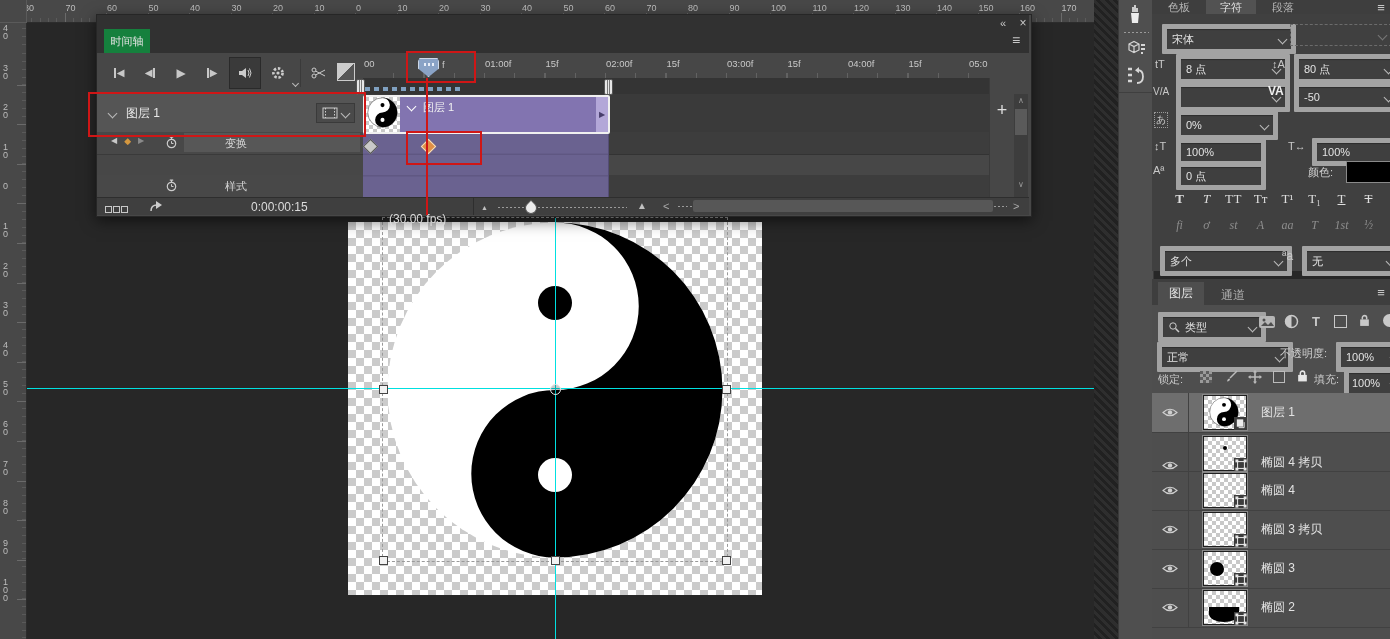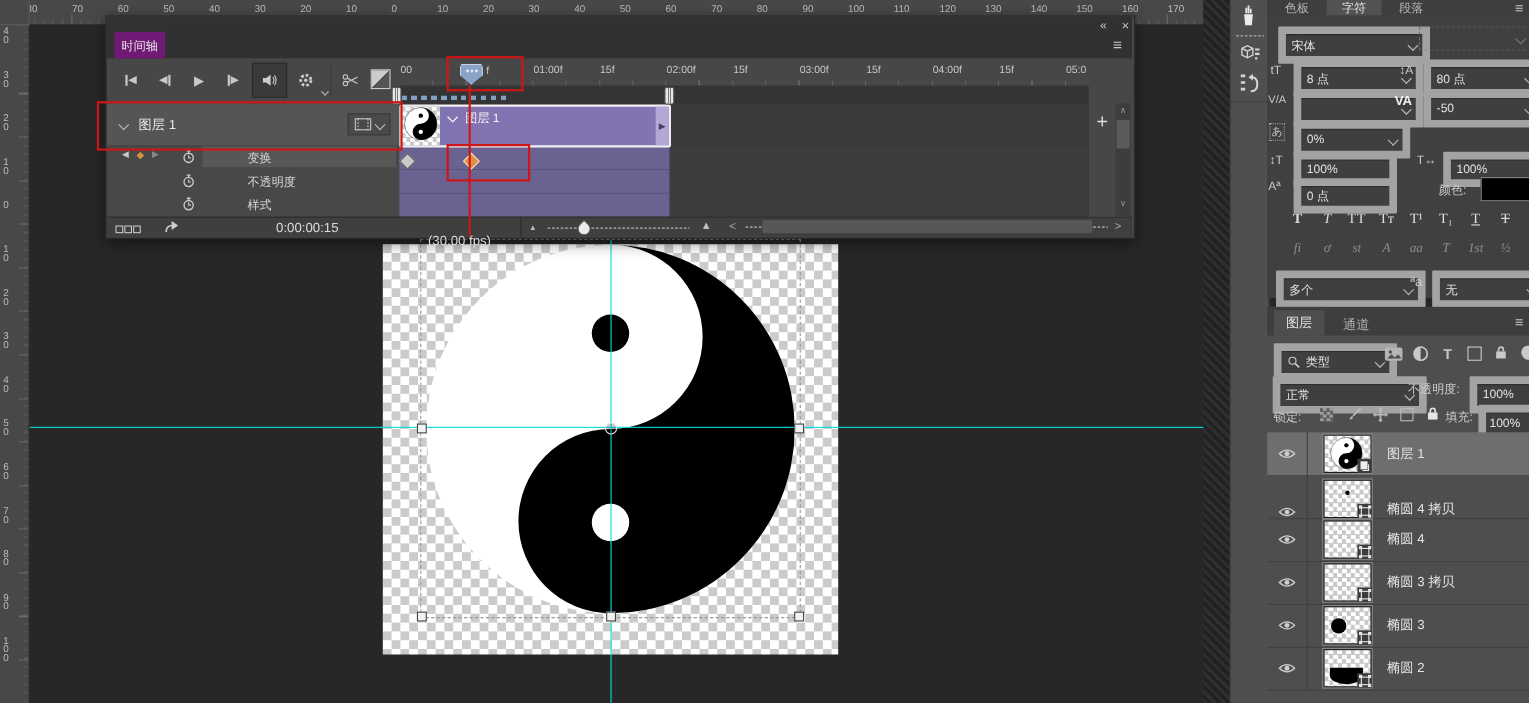--- a/index.html
+++ b/index.html
@@ -21,33 +21,33 @@
   .checker{background:repeating-conic-gradient(#ffffff 0 25%,#cbcbcb 0 50%);background-size:16px 16px;}
   .checker-sm{background:repeating-conic-gradient(#ffffff 0 25%,#c8c8c8 0 50%);background-size:8px 8px;}
   .guide-h{height:1px;background:#00e0e0;z-index:6;}
   .guide-v{width:1px;background:#00e0e0;z-index:6;}
   .handle{width:7px;height:7px;background:#f2f2f2;border:1px solid #444;z-index:8;}
   .tbox{border:1px dashed #9a9a9a;z-index:5;}
   .hatch{background:repeating-linear-gradient(45deg,#2e2e2e 0 3px,#212121 3px 6px);}
   
   .panel{background:#474747;border:1px solid #262626;box-shadow:0 4px 14px rgba(0,0,0,.55);z-index:20;}
   .tabbar{background:#313131;}
-  .tab-active{background:#701a75;color:#e3e3e3;display:flex;align-items:center;justify-content:center;}
+  .tab-active{background:#15803d;color:#e3e3e3;display:flex;align-items:center;justify-content:center;}
   .tlbtn{display:flex;align-items:center;justify-content:center;color:#c8c8c8;}
   .tlbtn .bar{width:2px;height:10px;background:#c8c8c8;}
   .tri{font-size:10px;color:#c8c8c8;line-height:1;}
   .kf{width:9px;height:9px;transform:rotate(45deg);z-index:26;}
   .chev{display:inline-block;width:6px;height:6px;border-right:1.5px solid #bbb;border-bottom:1.5px solid #bbb;transform:rotate(45deg);}
   .ann{position:absolute;border:2px solid #cf1616;z-index:40;}
   .shield{position:absolute;background:#8aa3c6;border:1px solid #cdd8e8;clip-path:polygon(8% 0,92% 0,100% 18%,100% 55%,50% 100%,0 55%,0 18%);z-index:30;display:flex;justify-content:center;color:#3c5070;font-size:8px;letter-spacing:1px;}
   .dots3{width:12px;height:3px;margin-top:4px;background:radial-gradient(circle 1.3px,#e8eef8 1.2px,transparent 1.3px) 0 0/4px 3px;}
   .wa-handle{position:absolute;width:7px;height:14px;background:#e6e6e6;border:1px solid #555;border-radius:2px;z-index:25;
     background-image:linear-gradient(90deg,transparent 2px,#777 2px 3px,transparent 3px 4px,#777 4px 5px,transparent 5px);}
   
-  .field{position:absolute;background:#3f3f3f;border:7px solid #a3a3a3;box-shadow:inset 0 1px 1px rgba(0,0,0,.3);color:#e2e2e2;display:flex;align-items:center;padding:0 5px;font-size:11px;border-radius:1px;}
+  .field{position:absolute;background:#3f3f3f;border:5px solid #a3a3a3;box-shadow:inset 0 1px 1px rgba(0,0,0,.3);color:#e2e2e2;display:flex;align-items:center;padding:0 5px;font-size:11px;border-radius:1px;}
   .field .chev{margin-left:auto;}
   .field-dis{background:transparent;border:1px dashed #6b6b6b;box-shadow:none;}
   .rp{background:#404040;}
   .rp-tabbar{background:#3e3e3e;}
   .icn{position:absolute;color:#c9c9c9;}
   .lbl{position:absolute;color:#cccccc;}
   .sq3{display:inline-block;width:5px;height:5px;border:1px solid #c8c8c8;margin-right:1px;}
   .mtn{color:#c0c0c0;line-height:1;position:absolute;}
   .dotted{background:radial-gradient(circle 1px,#9a9a9a 1px,transparent 1.1px) 0 0/4px 3px;}
   .teardrop{position:absolute;width:10px;height:10px;background:#ececec;border:1px solid #555;border-radius:50% 50% 50% 0;transform:rotate(135deg);z-index:3;}
@@ -226,32 +226,20 @@
           <div style="position: absolute; left: 87px; top: 1px; width: 176px; height: 19px; background: rgb(87, 87, 87); z-index: 1;"></div>
           <div style="position: absolute; left: 68px; top: 4px; z-index: 2;">
             <svg width="13" height="13" viewBox="0 0 13 13">
               <circle cx="6.5" cy="7.5" r="4.2" fill="none" stroke="#ccc" stroke-width="1.2"></circle>
               <path d="M4.8 1.2h3.4M6.5 1.2v2" stroke="#ccc" stroke-width="1.2"></path>
               <path d="M6.5 5.2v2.3h2" stroke="#ccc" fill="none"></path>
             </svg>
           </div>
           <div style="position: absolute; left: 128px; top: 4px; color: rgb(213, 213, 213); z-index: 2;">变换</div>
         </div>
-        <div style="position: absolute; left: 0px; top: 21.7px; width: 892px; height: 21.7px;">
-          <div style="position: absolute; left: 0px; top: 0px; width: 266px; height: 100%; background: rgb(72, 72, 72); border-bottom: 1px solid rgb(58, 58, 58);"></div>
-          <div style="position: absolute; left: 266px; top: 0px; width: 626px; height: 100%; background: rgb(61, 61, 61); border-bottom: 1px solid rgb(51, 51, 51);"></div>
-          <div style="position: absolute; left: 68px; top: 4px; z-index: 2;">
-            <svg width="13" height="13" viewBox="0 0 13 13">
-              <circle cx="6.5" cy="7.5" r="4.2" fill="none" stroke="#ccc" stroke-width="1.2"></circle>
-              <path d="M4.8 1.2h3.4M6.5 1.2v2" stroke="#ccc" stroke-width="1.2"></path>
-              <path d="M6.5 5.2v2.3h2" stroke="#ccc" fill="none"></path>
-            </svg>
-          </div>
-          <div style="position: absolute; left: 128px; top: 4px; color: rgb(213, 213, 213); z-index: 2;">不透明度</div>
-        </div>
         <div style="position: absolute; left: 0px; top: 43.4px; width: 892px; height: 21.7px;">
           <div style="position: absolute; left: 0px; top: 0px; width: 266px; height: 100%; background: rgb(72, 72, 72); border-bottom: 1px solid rgb(58, 58, 58);"></div>
           <div style="position: absolute; left: 266px; top: 0px; width: 626px; height: 100%; background: rgb(61, 61, 61); border-bottom: 1px solid rgb(51, 51, 51);"></div>
           <div style="position: absolute; left: 68px; top: 4px; z-index: 2;">
             <svg width="13" height="13" viewBox="0 0 13 13">
               <circle cx="6.5" cy="7.5" r="4.2" fill="none" stroke="#ccc" stroke-width="1.2"></circle>
               <path d="M4.8 1.2h3.4M6.5 1.2v2" stroke="#ccc" stroke-width="1.2"></path>
               <path d="M6.5 5.2v2.3h2" stroke="#ccc" fill="none"></path>
             </svg>
           </div>

